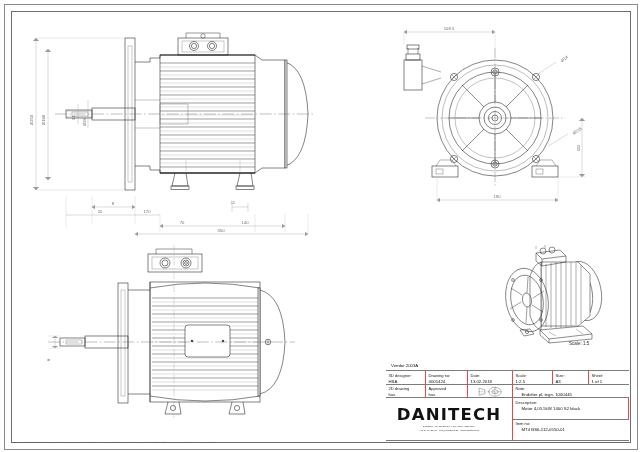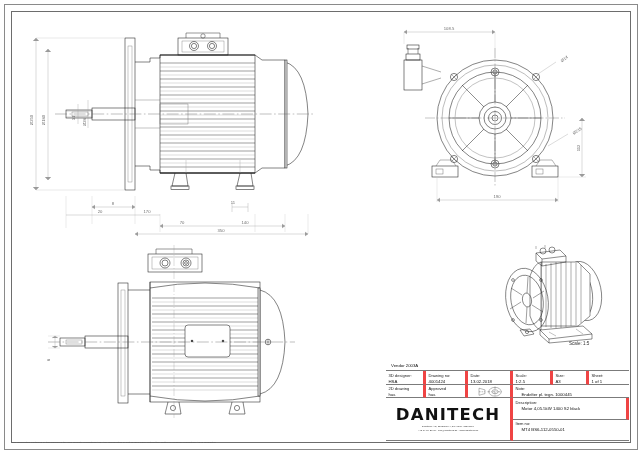--- a/index.html
+++ b/index.html
@@ -9,21 +9,21 @@
 
   .frame-outer{position:absolute;left:4px;top:4px;width:632px;height:444px;border:1px solid #8a8a8a;}
   .frame-inner{position:absolute;left:11px;top:11px;width:618px;height:430px;border:1px solid #6d6d6d;}
 
   svg.draw{position:absolute;left:0;top:0;width:640px;height:452px;}
 
   
   #titleblock{position:absolute;left:386px;top:360px;width:243px;height:81px;
               font-size:4.1px;line-height:1.25;color:#111;}
   .tbrow{display:flex;}
-  .cell{border-right:3px solid #ef4444;border-bottom:1px solid #7b7b7b;
+  .cell{border-right:1px solid #ef4444;border-bottom:1px solid #7b7b7b;
         box-sizing:border-box;padding:1.5px 2px 0 2.5px;overflow:hidden;}
   .cell:last-child{border-right:none;}
   .lbl{font-size:4.1px;color:#222;white-space:nowrap;}
   .val{font-size:4.3px;color:#111;white-space:nowrap;margin-top:1.2px;}
   .vendorbar{height:11px;border-bottom:1px solid #7b7b7b;padding:3px 0 0 5px;box-sizing:border-box;}
 
   .r1{height:13.5px;}
   .r2{height:13.5px;}
 
   .logo{font-size:16.5px;letter-spacing:1.2px;font-weight:700;color:#111;

